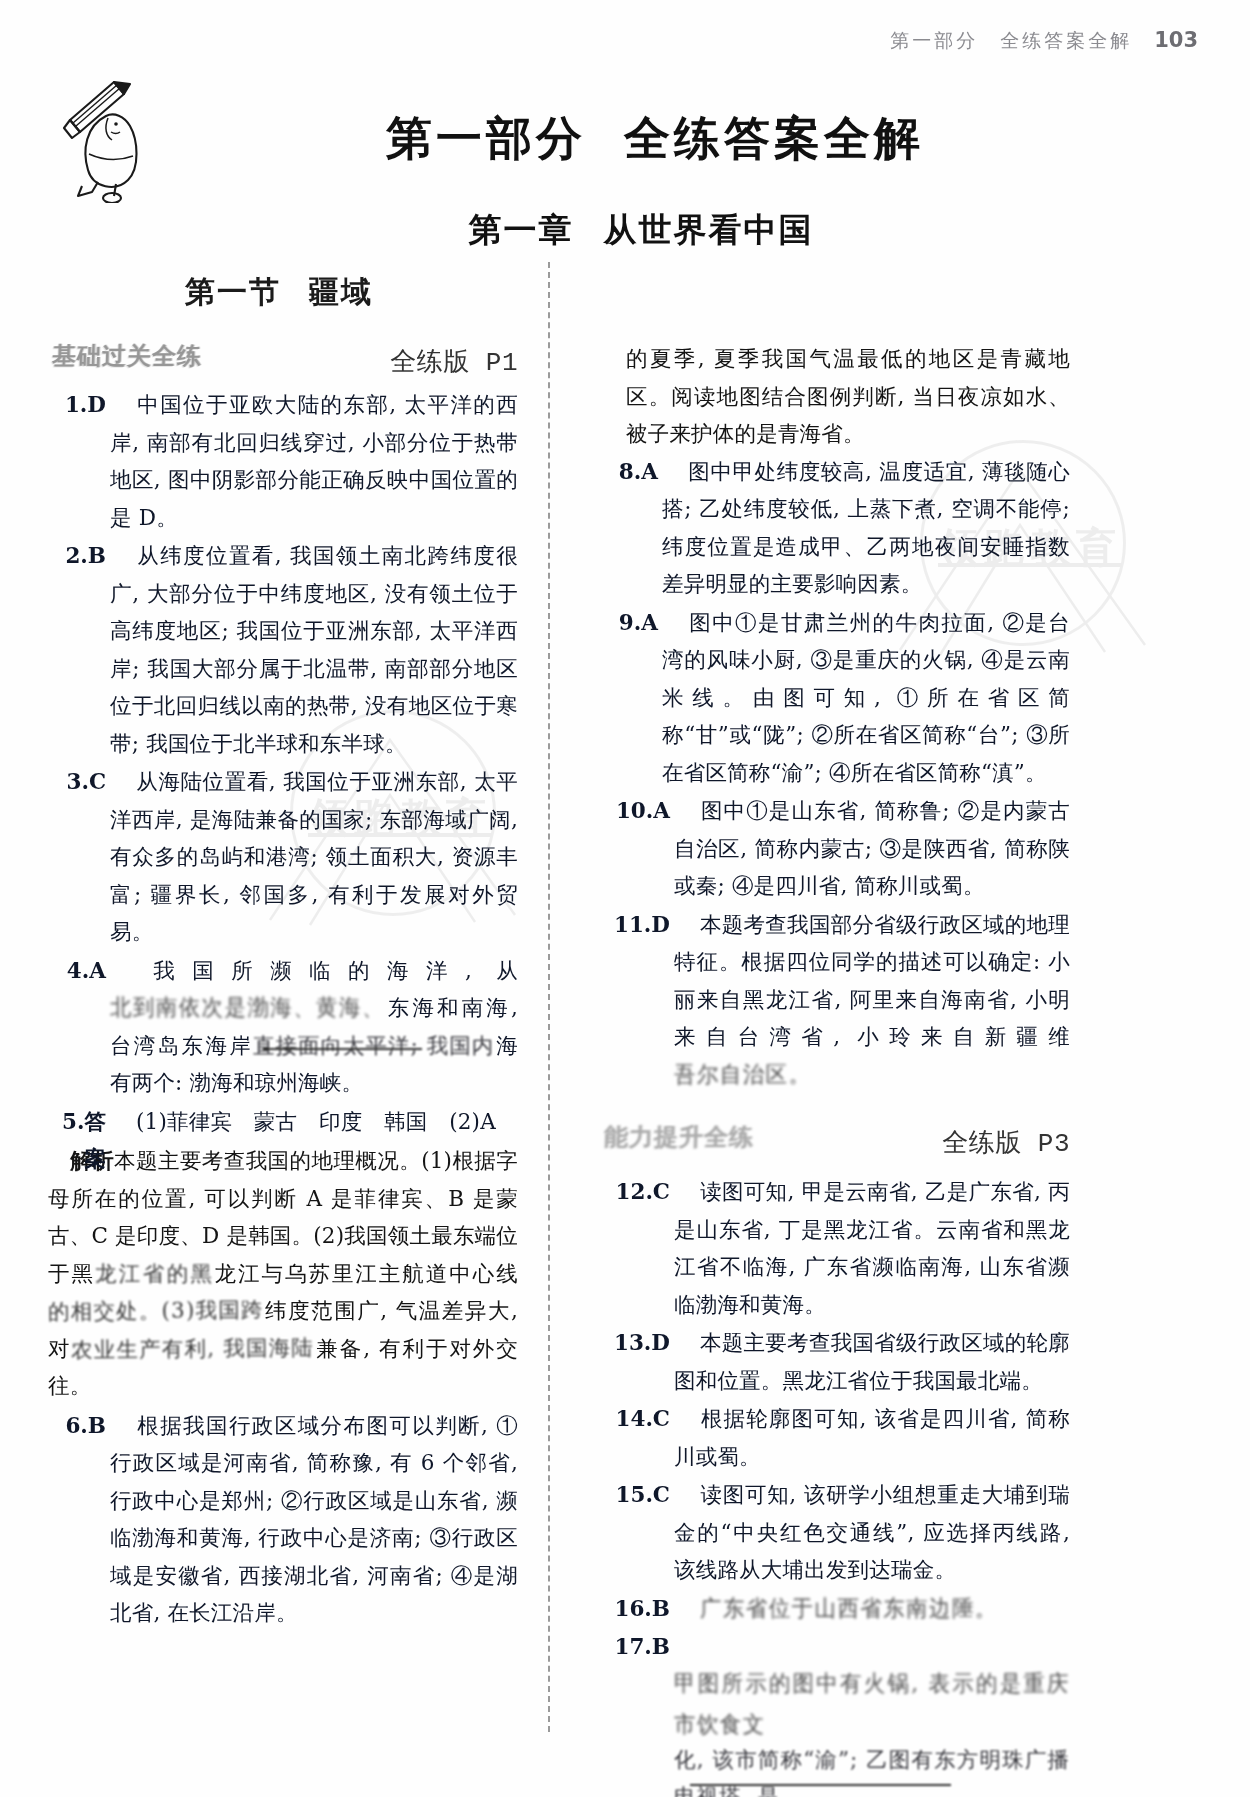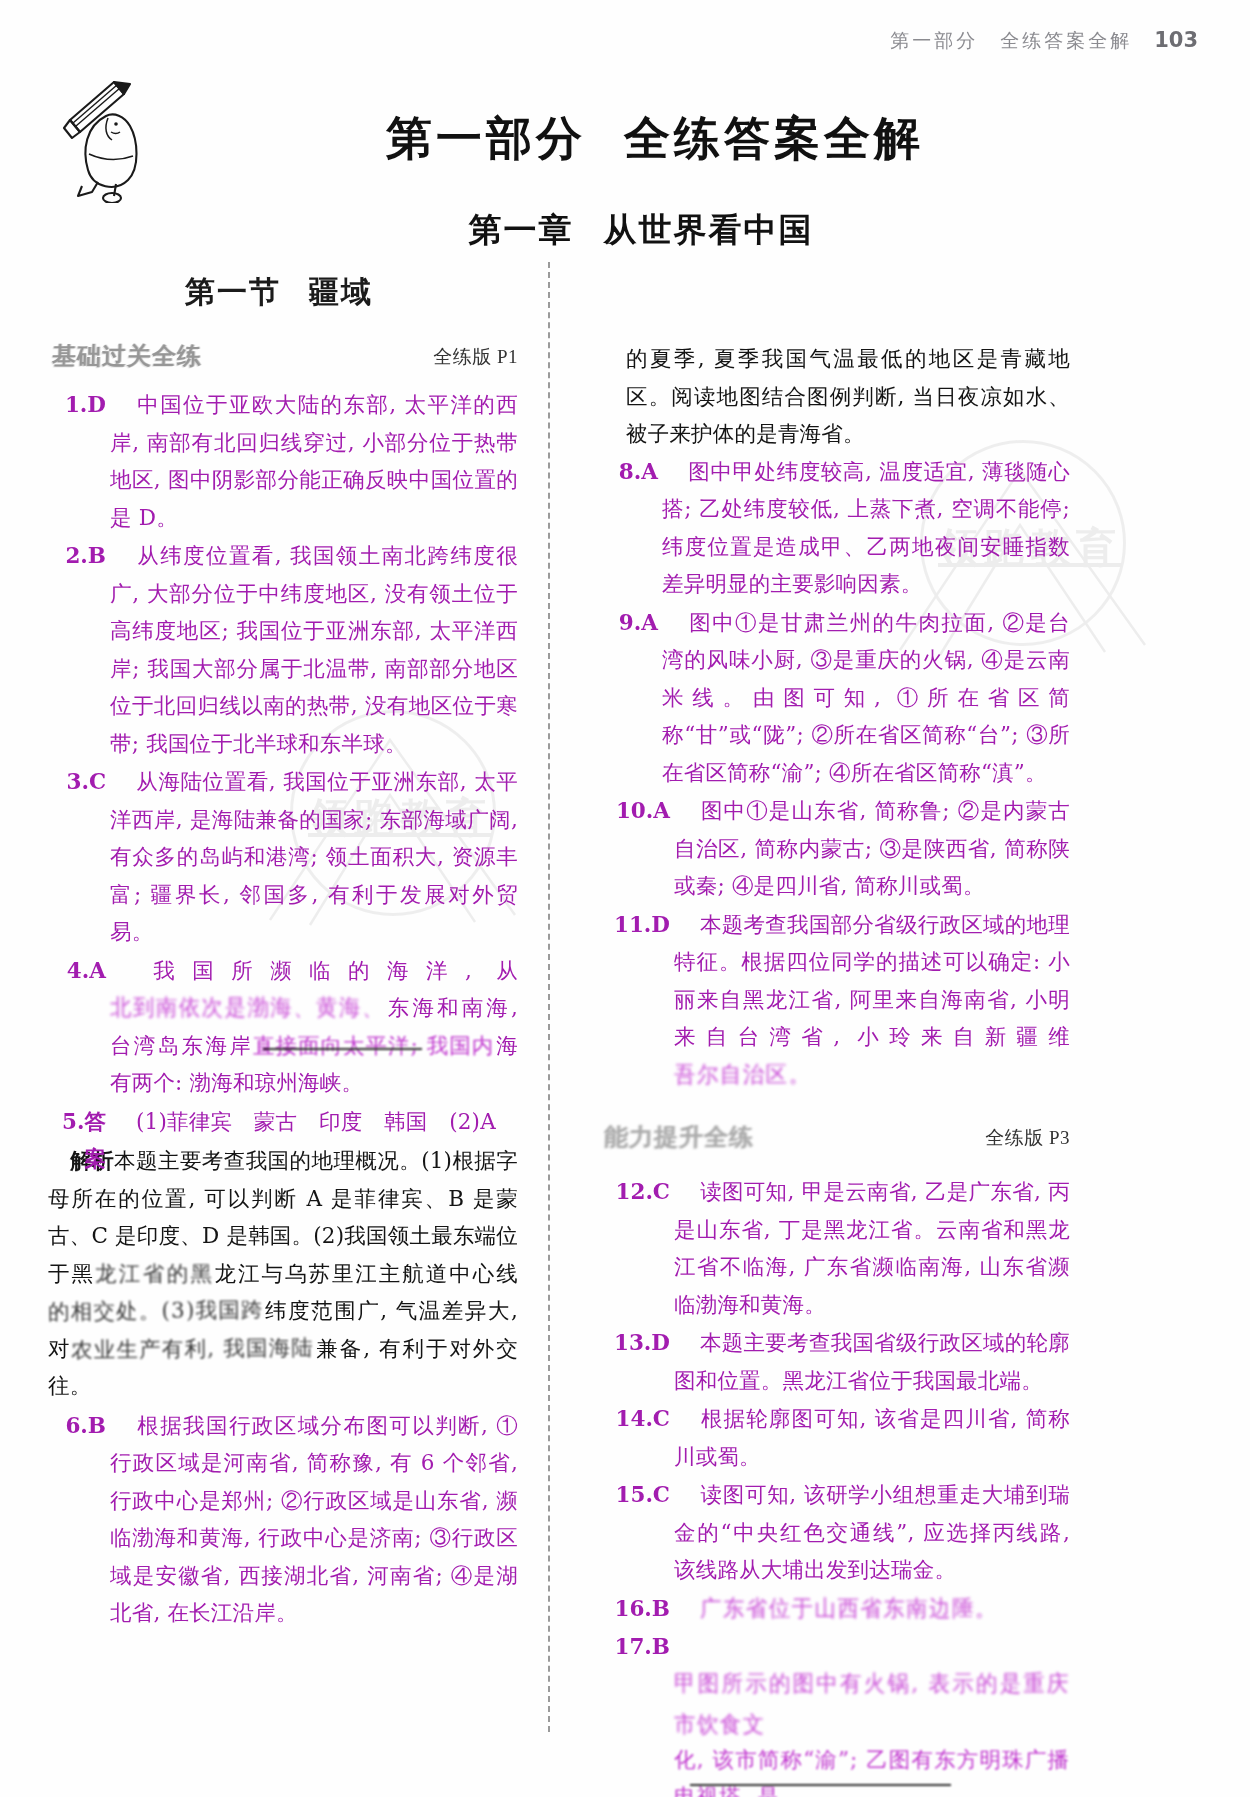--- a/index.html
+++ b/index.html
@@ -136,35 +136,35 @@
     color: #585858;
     opacity: .62;
     filter: blur(0.7px);
     transform: skewX(-2deg);
     text-shadow: 1px 0 0 rgba(120,120,120,.5), -1px 1px 0 rgba(150,150,150,.35);
   }
   .badge-right {
     position: absolute;
     right: 0;
     top: 4px;
-    font-family: Liberation Serif, serif;
-    font-size: 19px;
+    font-family: Liberation Mono, monospace;
+    font-size: 26px;
     color: #333;
     letter-spacing: 0.5px;
   }
 
   
   .entry {
     position: relative;
     font-size: 21.5px;
     line-height: 37.5px;
     text-align: justify;
     margin: 0 0 1px 0;
     padding-left: 62px;
-    color: #a21caf;
+    color: #0f172a;
     letter-spacing: 0.2px;
   }
   .entry .num {
     position: absolute;
     left: 0;
     top: 0;
     width: 58px;
     text-align: right;
     font-weight: bold;
     font-family: "DejaVu Serif", "Liberation Serif", serif;

